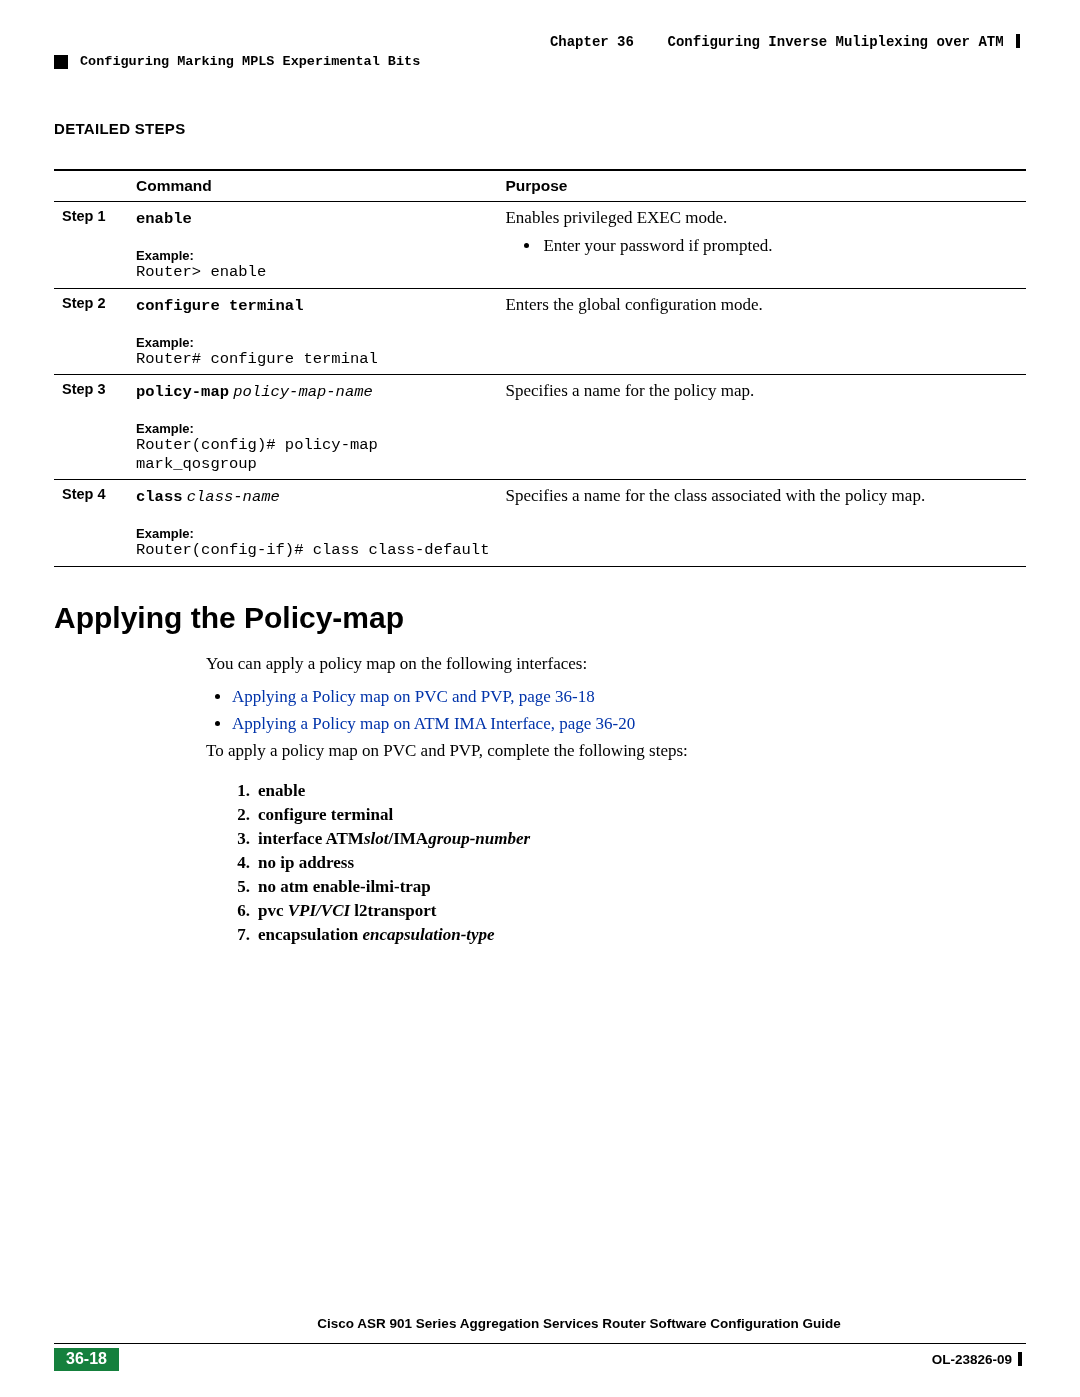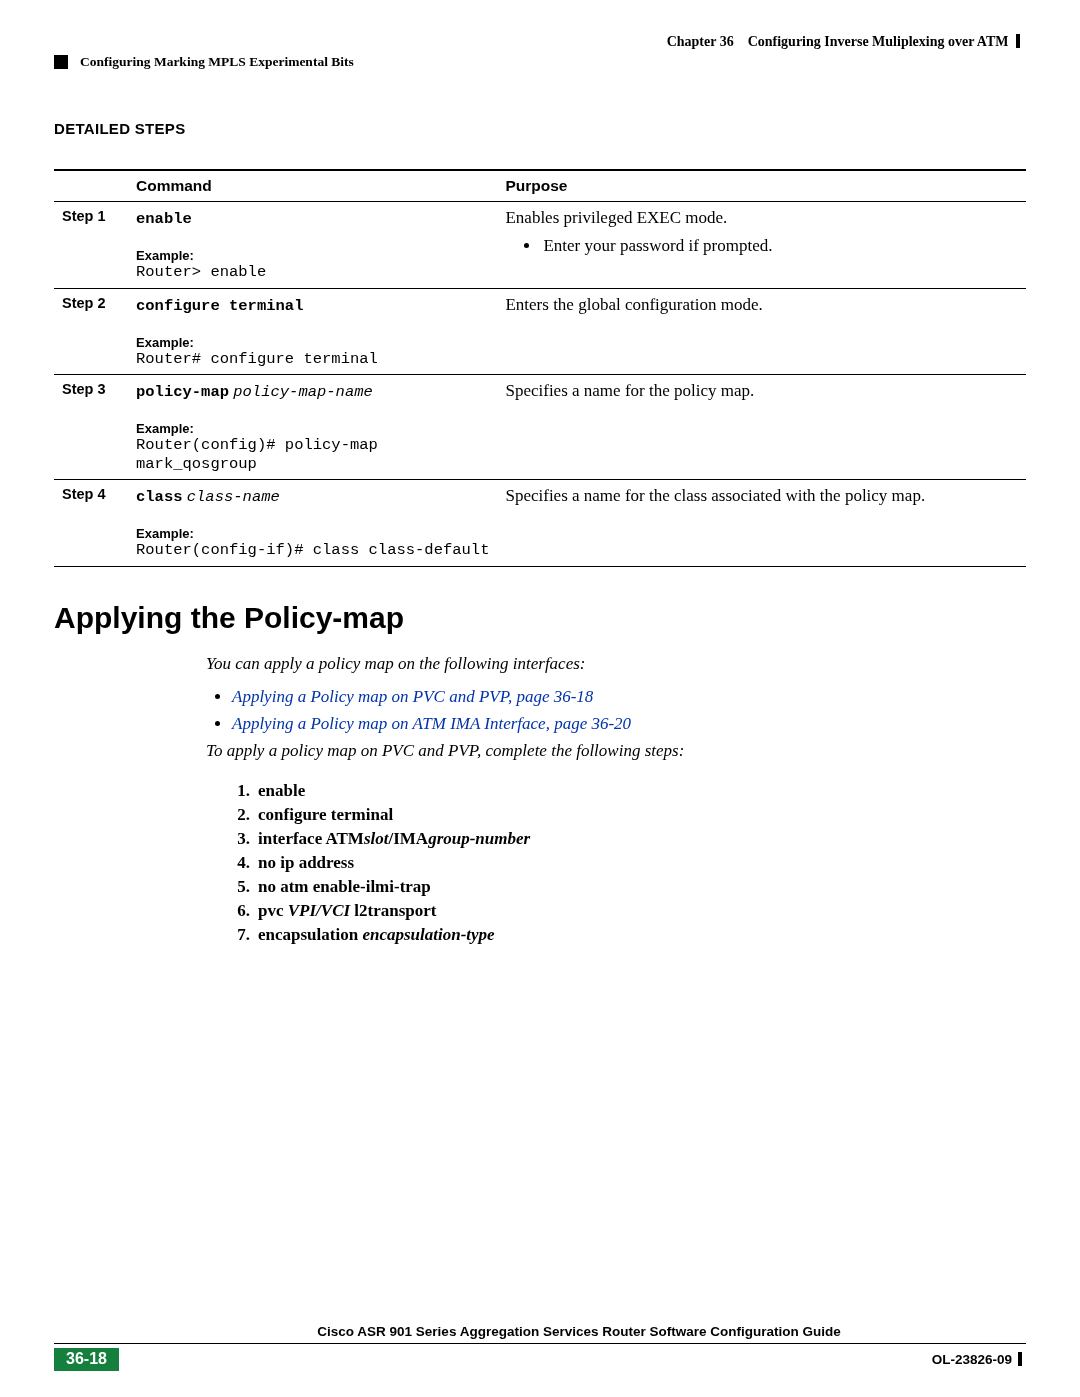--- a/index.html
+++ b/index.html
@@ -10,21 +10,21 @@
     width: 1080px;
     height: 1397px;
     position: relative;
     font-size: 17px;
   }
 
   
   .runhead {
     position: absolute;
     top: 34px; left: 54px; right: 54px;
-    font-family: Liberation Serif, serif;
+    font-family: Liberation Mono, monospace;
   }
   .runhead .chapline {
     text-align: right;
     font-weight: bold;
     font-size: 14px;
     padding-right: 6px;
   }
   .runhead .chapline .big-bar {
     display:inline-block; width:4px; height:14px; background:#000; vertical-align:-2px; margin-left:4px;
   }
@@ -93,21 +93,21 @@
     margin-bottom: 18px;
     margin-top: 6px;
   }
   h2.h2 {
     font-family: Helvetica, Arial, sans-serif;
     font-weight: bold;
     font-size: 22px;
     margin-top: 34px;
     margin-bottom: 16px;
   }
-  .bodytext { margin-left: 152px; line-height: 1.35; font-style: italic; }
+  .bodytext { margin-left: 152px; line-height: 1.35; }
   .bodytext ul { list-style: disc; padding-left: 26px; margin-top: 10px; }
   .bodytext ul li { margin: 4px 0; }
   .link { color: #0033aa; text-align: right; }
   .summary-list { margin-left: 172px; margin-top: 18px; font-weight: bold; }
   .summary-list .row { display:flex; margin: 4px 0; }
   .summary-list .num { width: 24px; text-align:right; margin-right: 8px; }
   .summary-list .ital { font-style: italic; }
   .summary-label {
     font-family: Helvetica, Arial, sans-serif;
     font-weight: bold;
@@ -119,21 +119,21 @@
   .footer {
     position: absolute;
     left: 54px; right: 54px; bottom: 26px;
   }
   .footer .title-line {
     font-family: Helvetica, Arial, sans-serif;
     font-weight: bold;
     font-size: 13.5px;
     text-align: center;
     border-bottom: 1.5px solid #000;
-    padding-bottom: 4px;
+    padding-bottom: 12px;
     padding-left: 78px;
   }
   .footer .bottom-row { display:flex; align-items:center; margin-top:4px; }
   .footer .page-badge {
     background: #15803d; color:#fff;
     font-family: Helvetica, Arial, sans-serif;
     font-weight: bold; font-size: 16px;
     padding: 2px 12px 3px;
   }
   .footer .docnum {

